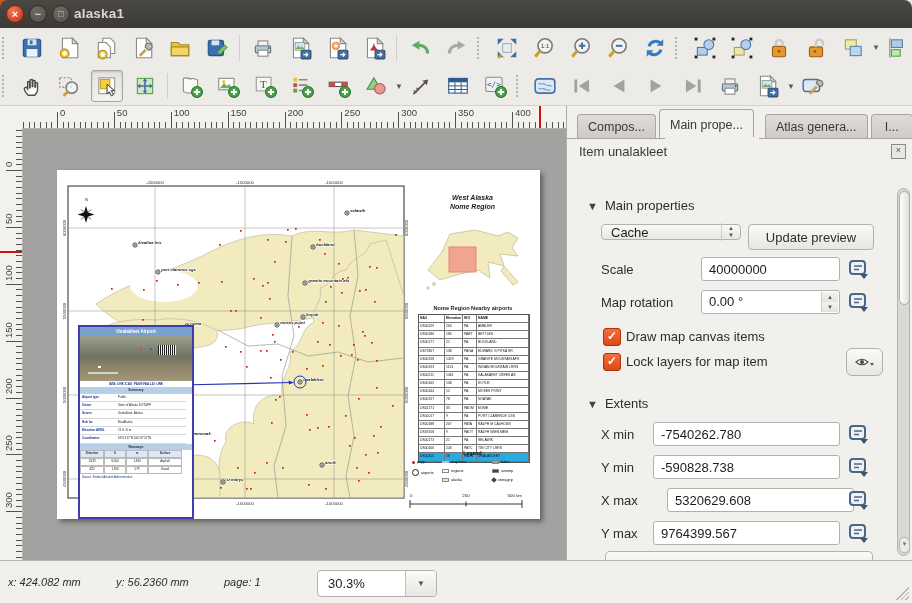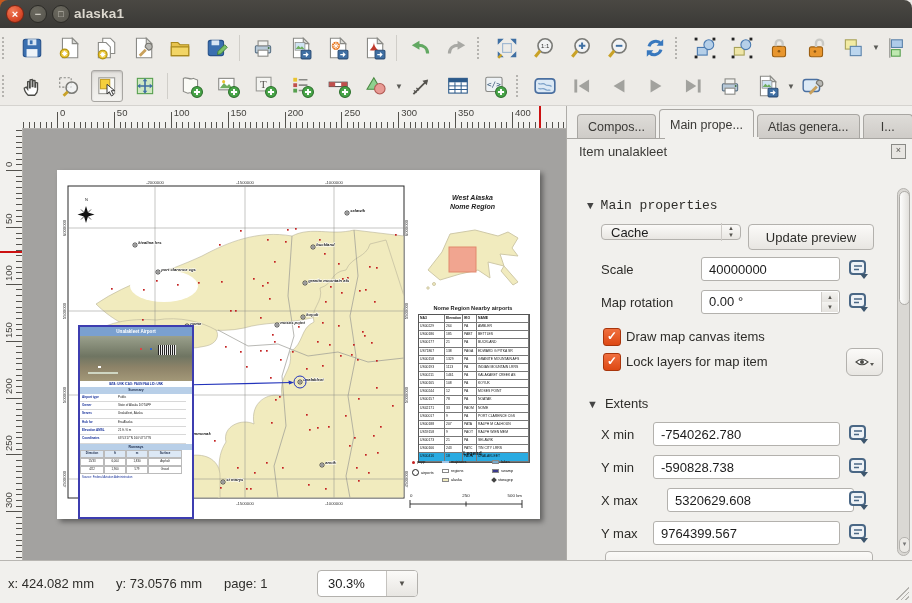--- a/index.html
+++ b/index.html
@@ -82,22 +82,22 @@
   .spin{position:absolute;right:1px;top:1px;bottom:1px;width:16px;border-left:1px solid #cfccc8;display:flex;flex-direction:column;}
   .spin div{flex:1;font-size:6px;color:#55534e;text-align:center;line-height:10px;background:linear-gradient(#f4f3f0,#e4e2de);}
   .ddbtn{position:absolute;width:24px;height:23px;display:flex;align-items:center;justify-content:center;}
   .chk{position:absolute;width:16px;height:16px;border-radius:3px;background:linear-gradient(#f0703f,#dd4814);border:1px solid #a8350c;color:#fff;font-size:12px;font-weight:bold;text-align:center;line-height:15px;}
   .chklbl{position:absolute;font-size:13px;color:#2e2d2a;}
   #scrollbar{position:absolute;right:2px;top:82px;width:13px;height:368px;background:#dad8d4;border:1px solid #b5b3af;border-radius:7px;box-sizing:border-box;}
   #scroll-handle{position:absolute;left:1px;top:2px;width:9px;height:112px;background:linear-gradient(90deg,#fdfdfc,#e2e0dc);border:1px solid #aeaca8;border-radius:6px;}
   #scroll-down{position:absolute;left:1px;bottom:2px;width:9px;height:14px;background:#eceae6;border:1px solid #b5b3af;border-radius:5px;font-size:7px;color:#777;text-align:center;line-height:12px;}
   
   #statusbar{position:absolute;left:0;top:560px;width:912px;height:43px;background:#f1f0ed;border-top:1px solid #b8b6b2;box-sizing:border-box;}
-  .status-txt{position:absolute;top:15px;font-size:13px;color:#2e2d2a;}
-  #zoom-combo{position:absolute;left:317px;top:9px;width:101px;height:27px;border:1px solid #b3b1ad;border-radius:4px;background:#fff;display:flex;box-sizing:border-box;}
+  .status-txt{position:absolute;top:15px;font-size:11px;color:#2e2d2a;font-style:italic;}
+  #zoom-combo{position:absolute;left:317px;top:9px;width:120px;height:27px;border:1px solid #b3b1ad;border-radius:4px;background:#fff;display:flex;box-sizing:border-box;}
   #zoom-val{flex:1;font-size:13px;color:#1c1c1c;padding:5px 0 0 10px;}
   #zoom-dd{width:30px;border-left:1px solid #c5c3bf;background:linear-gradient(#fbfaf8,#e8e6e2);border-radius:0 3px 3px 0;text-align:center;font-size:8px;color:#55534e;line-height:25px;}
   #resize-grip{position:absolute;right:3px;bottom:3px;width:16px;height:16px;background:
     linear-gradient(135deg,transparent 0 58%,#b5b3af 58% 64%,transparent 64% 72%,#b5b3af 72% 78%,transparent 78% 86%,#b5b3af 86% 92%,transparent 92%);}
 </style>
 </head>
 <body>
 
 <div id="corner-underlay"></div>
 <div id="titlebar">
@@ -1006,29 +1006,29 @@
         <div id="ib-source">Source: Federal Aviation Administration</div>
       </div>
     </div>
   </div>
 </div>
 
 <div id="panel">
   <div id="tabs">
       <div class="tab" style="width: 84px; justify-content: center;">Compos...</div>
       <div class="tab active" style="width: 96px; justify-content: center;">Main prope...</div>
-      <div class="tab" style="width: 112px; justify-content: center;">Atlas genera...</div>
+      <div class="tab" style="width: 112px; justify-content: center; margin-left: 8px;">Atlas genera...</div>
       <div class="tab" style="width: 60px; justify-content: center;">I...</div>
     </div>
   <div id="tabline"></div>
   <div id="tabmask" style="left: 98px; width: 94px;"></div>
   <div id="panel-title">Item unalakleet</div>
   <div id="panel-close">×</div>
 
-  <div class="grp-hdr" style="left:20px;top:92px;font-family:Liberation Mono, monospace;"><span class="grp-arrow">▼</span><span>Main properties</span></div>
+  <div class="grp-hdr" style="left:20px;top:92px;"><span class="grp-arrow">▼</span><span>Main properties</span></div>
 
   <div class="combo" style="left:34px;top:118px;width:140px;height:16px;">
     <span class="cval">Cache</span>
     <span class="carr">▲<br>▼</span>
   </div>
   <div class="btn" style="left:181px;top:118px;width:126px;height:26px;">Update preview</div>
 
   <div class="fieldlbl" style="left:34px;top:156px;">Scale</div>
   <input class="inputbox" style="left: 134px; top: 151px; width: 139px; height: 24px;" value="40000000">
   <div class="ddbtn" style="left:280px;top:152px;">
@@ -1111,20 +1111,20 @@
   <div class="btn" style="left:38px;top:445px;width:268px;height:26px;border-radius:5px 5px 0 0;border-bottom:none;">Set to map canvas extent</div>
 
   <div id="scrollbar">
     <div id="scroll-handle"></div>
     <div id="scroll-down">▾</div>
   </div>
 </div>
 
 <div id="statusbar">
   <div class="status-txt" style="left:8px;">x: 424.082 mm</div>
-  <div class="status-txt" style="left:116px;">y: 73.0576 mm</div>
+  <div class="status-txt" style="left:116px;">y: 56.2360 mm</div>
   <div class="status-txt" style="left:224px;">page: 1</div>
   <div id="zoom-combo">
     <div id="zoom-val">30.3%</div>
     <div id="zoom-dd">▼</div>
   </div>
   <div id="resize-grip"></div>
 </div>
 
 </body></html>

